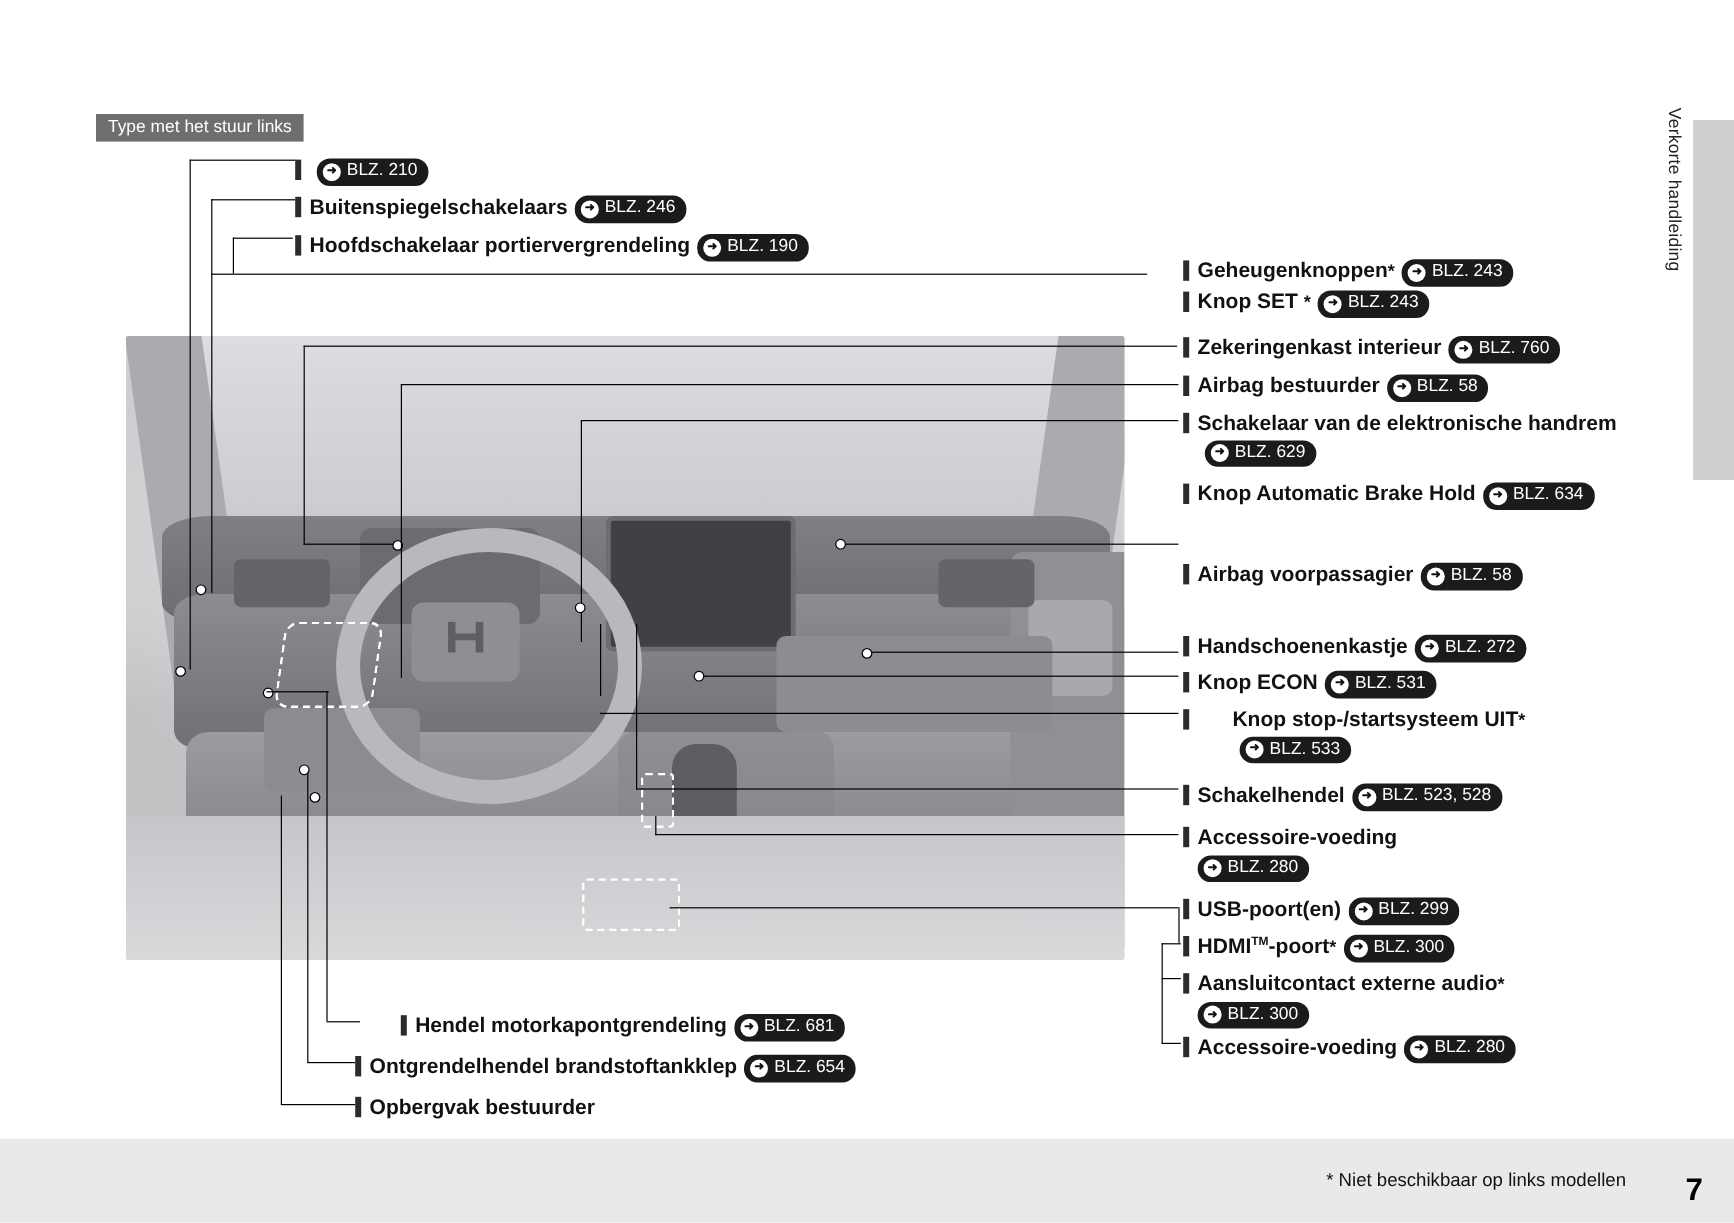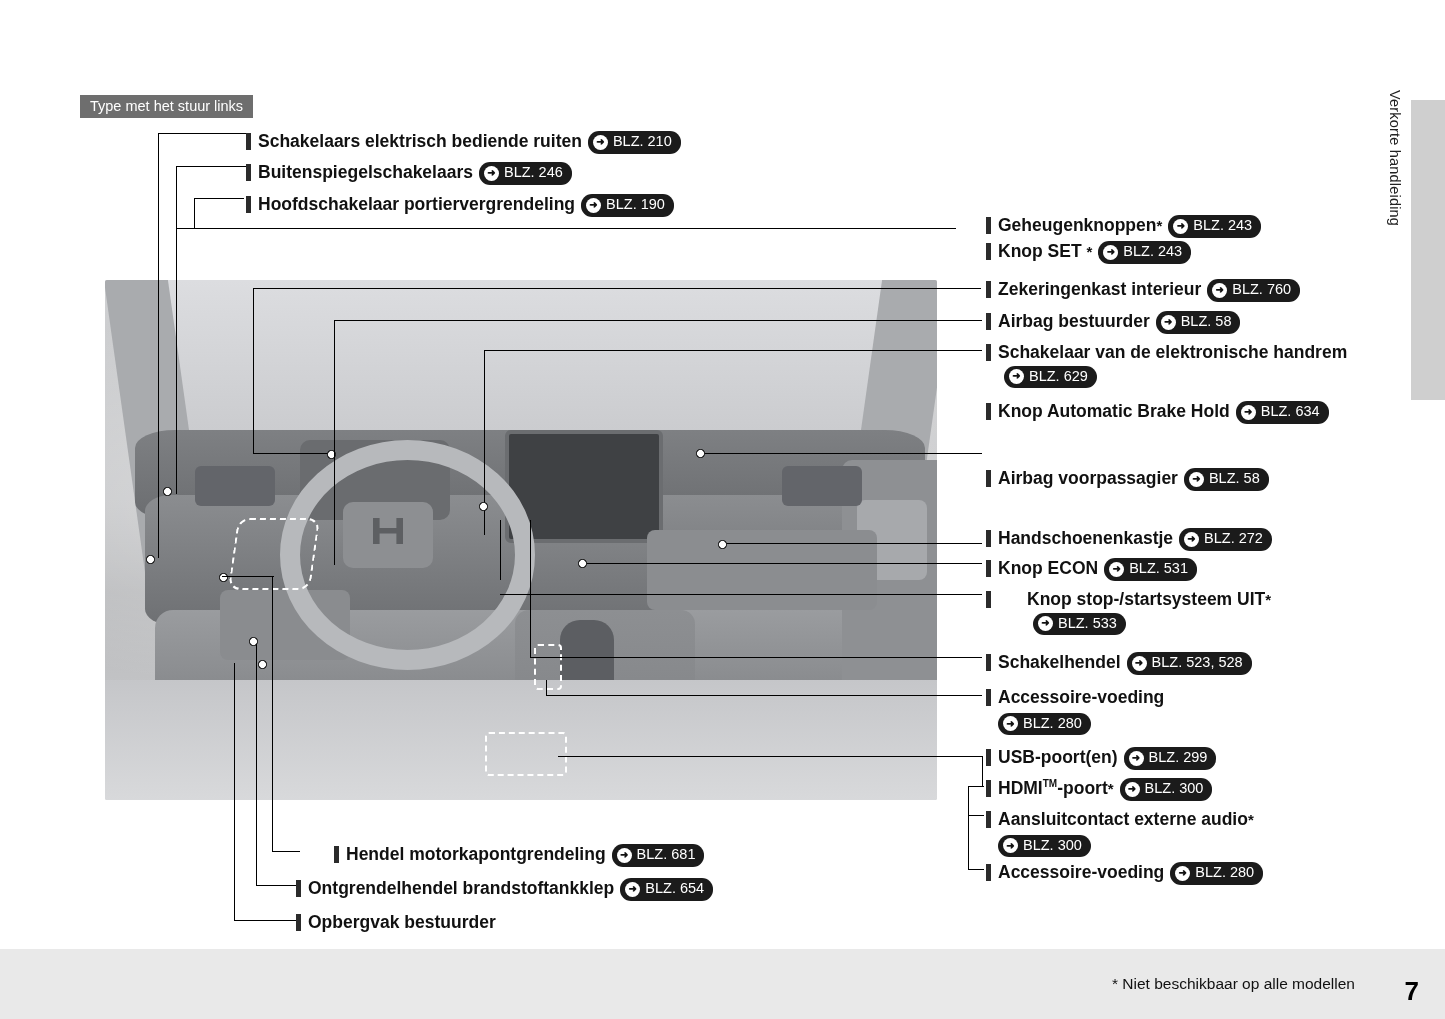--- a/index.html
+++ b/index.html
@@ -260,21 +260,21 @@
   <div class="line vline" style="left:256px;top:640px;height:245px;"></div>
   <div class="line hline" style="left:256px;top:885px;width:40px;"></div>
   <div class="dot" style="left:249px;top:637px;"></div>
 
   <div class="line vline" style="left:234px;top:663px;height:257px;"></div>
   <div class="line hline" style="left:234px;top:920px;width:62px;"></div>
   <div class="dot" style="left:258px;top:660px;"></div>
 
   <div class="label" style="left:246px;top:130px;">
     <span class="bar"></span>
-    <span><span class="ltext">Schakelaars elektrisch bediende ruiten</span><span class="ref">
+    <span><span class="ref">
           <span class="arrow">➜</span>
           <span>BLZ. 210</span>
         </span></span>
   </div>
 
   <div class="label" style="left:246px;top:161px;">
     <span class="bar"></span>
     <span><span class="ltext">Buitenspiegelschakelaars</span><span class="ref">
           <span class="arrow">➜</span>
           <span>BLZ. 246</span>
@@ -432,16 +432,16 @@
           <span>BLZ. 654</span>
         </span></span>
   </div>
 
   <div class="label" style="left:296px;top:911px;">
     <span class="bar"></span>
     <span><span class="ltext">Opbergvak bestuurder</span></span>
   </div>
 
   <div class="bottom-band"></div>
-  <div class="footnote">* Niet beschikbaar op alle modellen</div>
+  <div class="footnote">* Niet beschikbaar op links modellen</div>
   <div class="page-number">7</div>
 
 </div>
 
 </body></html>

